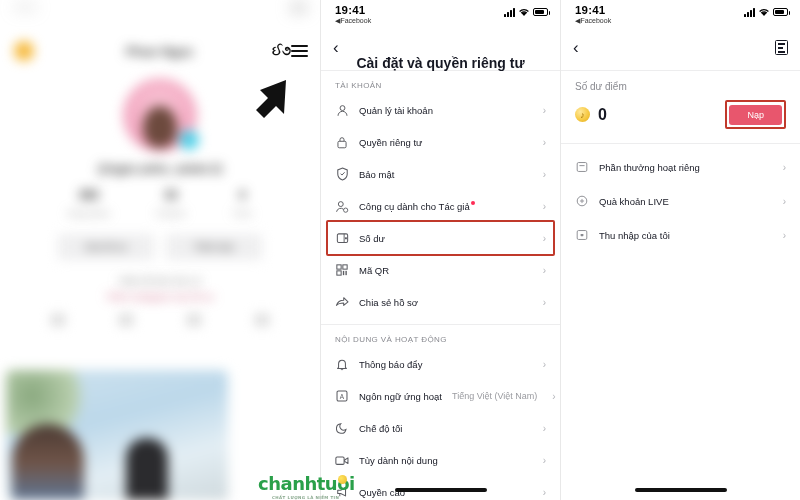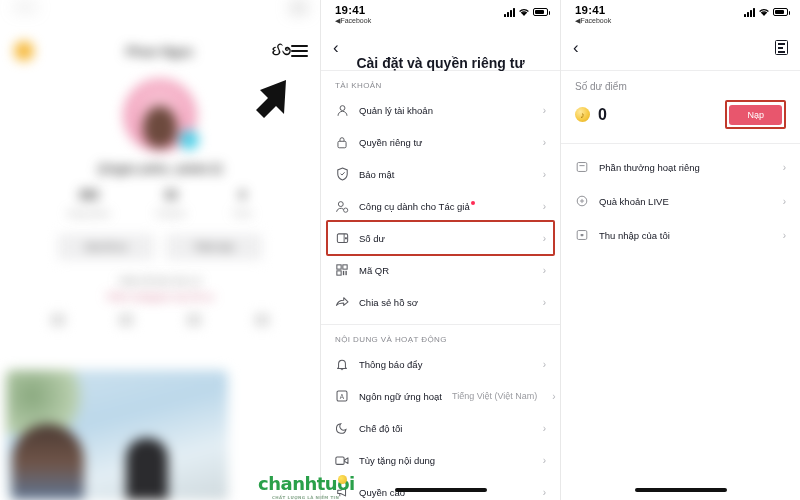--- a/index.html
+++ b/index.html
@@ -360,21 +360,21 @@
       <span class="chev">›</span>
     </div>
 
     <div class="row">
       <span class="ico">
         <svg width="14" height="11" viewBox="0 0 16 12">
             <rect x="1" y="2" width="9.4" height="8.4" rx="1.4" stroke="#5a5b61" stroke-width="1.2" fill="none"></rect>
             <path d="M11 5.4 L14.8 3 V9.4 L11 7 Z" stroke="#5a5b61" stroke-width="1.2" fill="none" stroke-linejoin="round"></path>
           </svg>
       </span>
-      <span class="lbl">Tùy tặng nội dung</span>
+      <span class="lbl">Tùy dành nội dung</span>
       <span class="chev">›</span>
     </div>
 
     <div class="row">
       <span class="ico">
         <svg width="13" height="12" viewBox="0 0 15 13">
             <path d="M2 4.4 H5.4 L11 1.4 V11 L5.4 8.2 H2 Z" stroke="#5a5b61" stroke-width="1.2" fill="none" stroke-linejoin="round"></path>
             <path d="M4.4 8.4 V11.4" stroke="#5a5b61" stroke-width="1.1"></path>
           </svg>
       </span>

